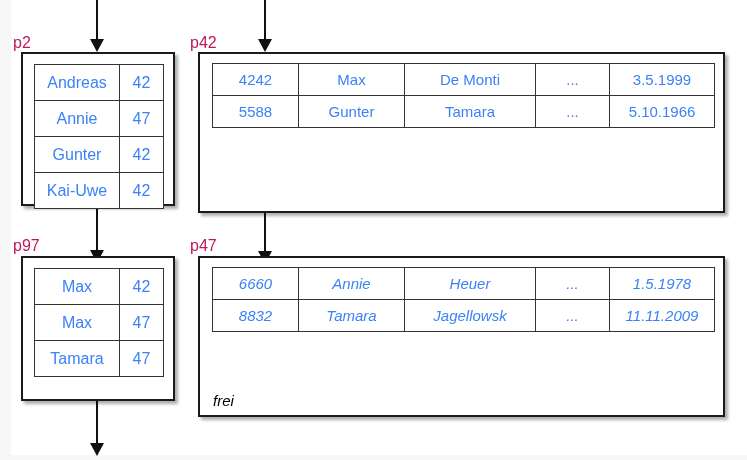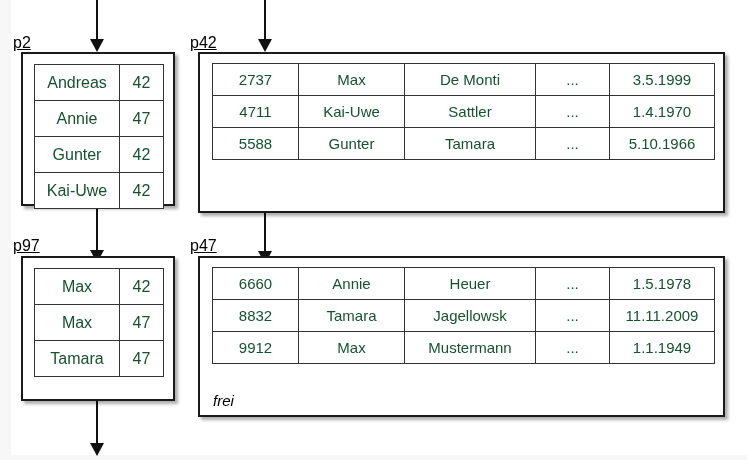--- a/index.html
+++ b/index.html
@@ -33,40 +33,39 @@
   .page-box {
     position: absolute;
     background: #ffffff;
     border: 2px solid #1a1a1a;
     box-sizing: border-box;
     box-shadow: 3px 3px 3px rgba(0,0,0,0.32);
   }
   .page-label {
     position: absolute;
     font-size: 16px;
-    color: #000000;
+    color: #be185d;
     letter-spacing: 0px;
     line-height: 1;
     white-space: nowrap;
-    text-decoration: underline;
   }
 
   
   .rec-table {
     position: absolute;
     border-collapse: collapse;
     background: #ffffff;
     table-layout: fixed;
   }
   .rec-table td {
     border: 1px solid #333333;
     text-align: center;
     vertical-align: middle;
     font-size: 15px;
-    color: #14532d;
+    color: #3b82f6;
     padding: 0;
     height: 31px;
     white-space: nowrap;
     overflow: hidden;
   }
   .rec-table.idx td { height: 35px; font-size: 16px; }
 
   .frei {
     position: absolute;
     font-style: italic;
@@ -192,48 +191,41 @@
   <table class="rec-table" style="left:212px; top:63px; width:502px;">
     <colgroup>
       <col style="width:86px">
         <col style="width:106px">
         <col style="width:131px">
       <col style="width:74px">
         <col style="width:105px">
     </colgroup>
     <tbody>
       <tr>
-        <td>2737</td>
+        <td>4242</td>
         <td>Max</td>
         <td>De Monti</td>
         <td>...</td>
         <td>3.5.1999</td>
-      </tr>
-      <tr>
-        <td>4711</td>
-        <td>Kai-Uwe</td>
-        <td>Sattler</td>
-        <td>...</td>
-        <td>1.4.1970</td>
       </tr>
       <tr>
         <td>5588</td>
         <td>Gunter</td>
         <td>Tamara</td>
         <td>...</td>
         <td>5.10.1966</td>
       </tr>
     </tbody>
   </table>
 
   <div class="page-label" style="left:190px; top:238px;">p47</div>
 
   <div class="page-box" style="left:198px; top:256px; width:527px; height:161px;"></div>
 
-  <table class="rec-table" style="left:212px; top:267px; width:502px;">
+  <table class="rec-table" style="left:212px; top:267px; width:502px;font-style:italic;">
     <colgroup>
       <col style="width:86px">
         <col style="width:106px">
         <col style="width:131px">
       <col style="width:74px">
         <col style="width:105px">
     </colgroup>
     <tbody>
       <tr>
         <td>6660</td>
@@ -242,25 +234,18 @@
         <td>...</td>
         <td>1.5.1978</td>
       </tr>
       <tr>
         <td>8832</td>
         <td>Tamara</td>
         <td>Jagellowsk</td>
         <td>...</td>
         <td>11.11.2009</td>
       </tr>
-      <tr>
-        <td>9912</td>
-        <td>Max</td>
-        <td>Mustermann</td>
-        <td>...</td>
-        <td>1.1.1949</td>
-      </tr>
     </tbody>
   </table>
 
   <div class="frei" style="left:213px; top:392px;">frei</div>
 
 </div>
 
 </body></html>

